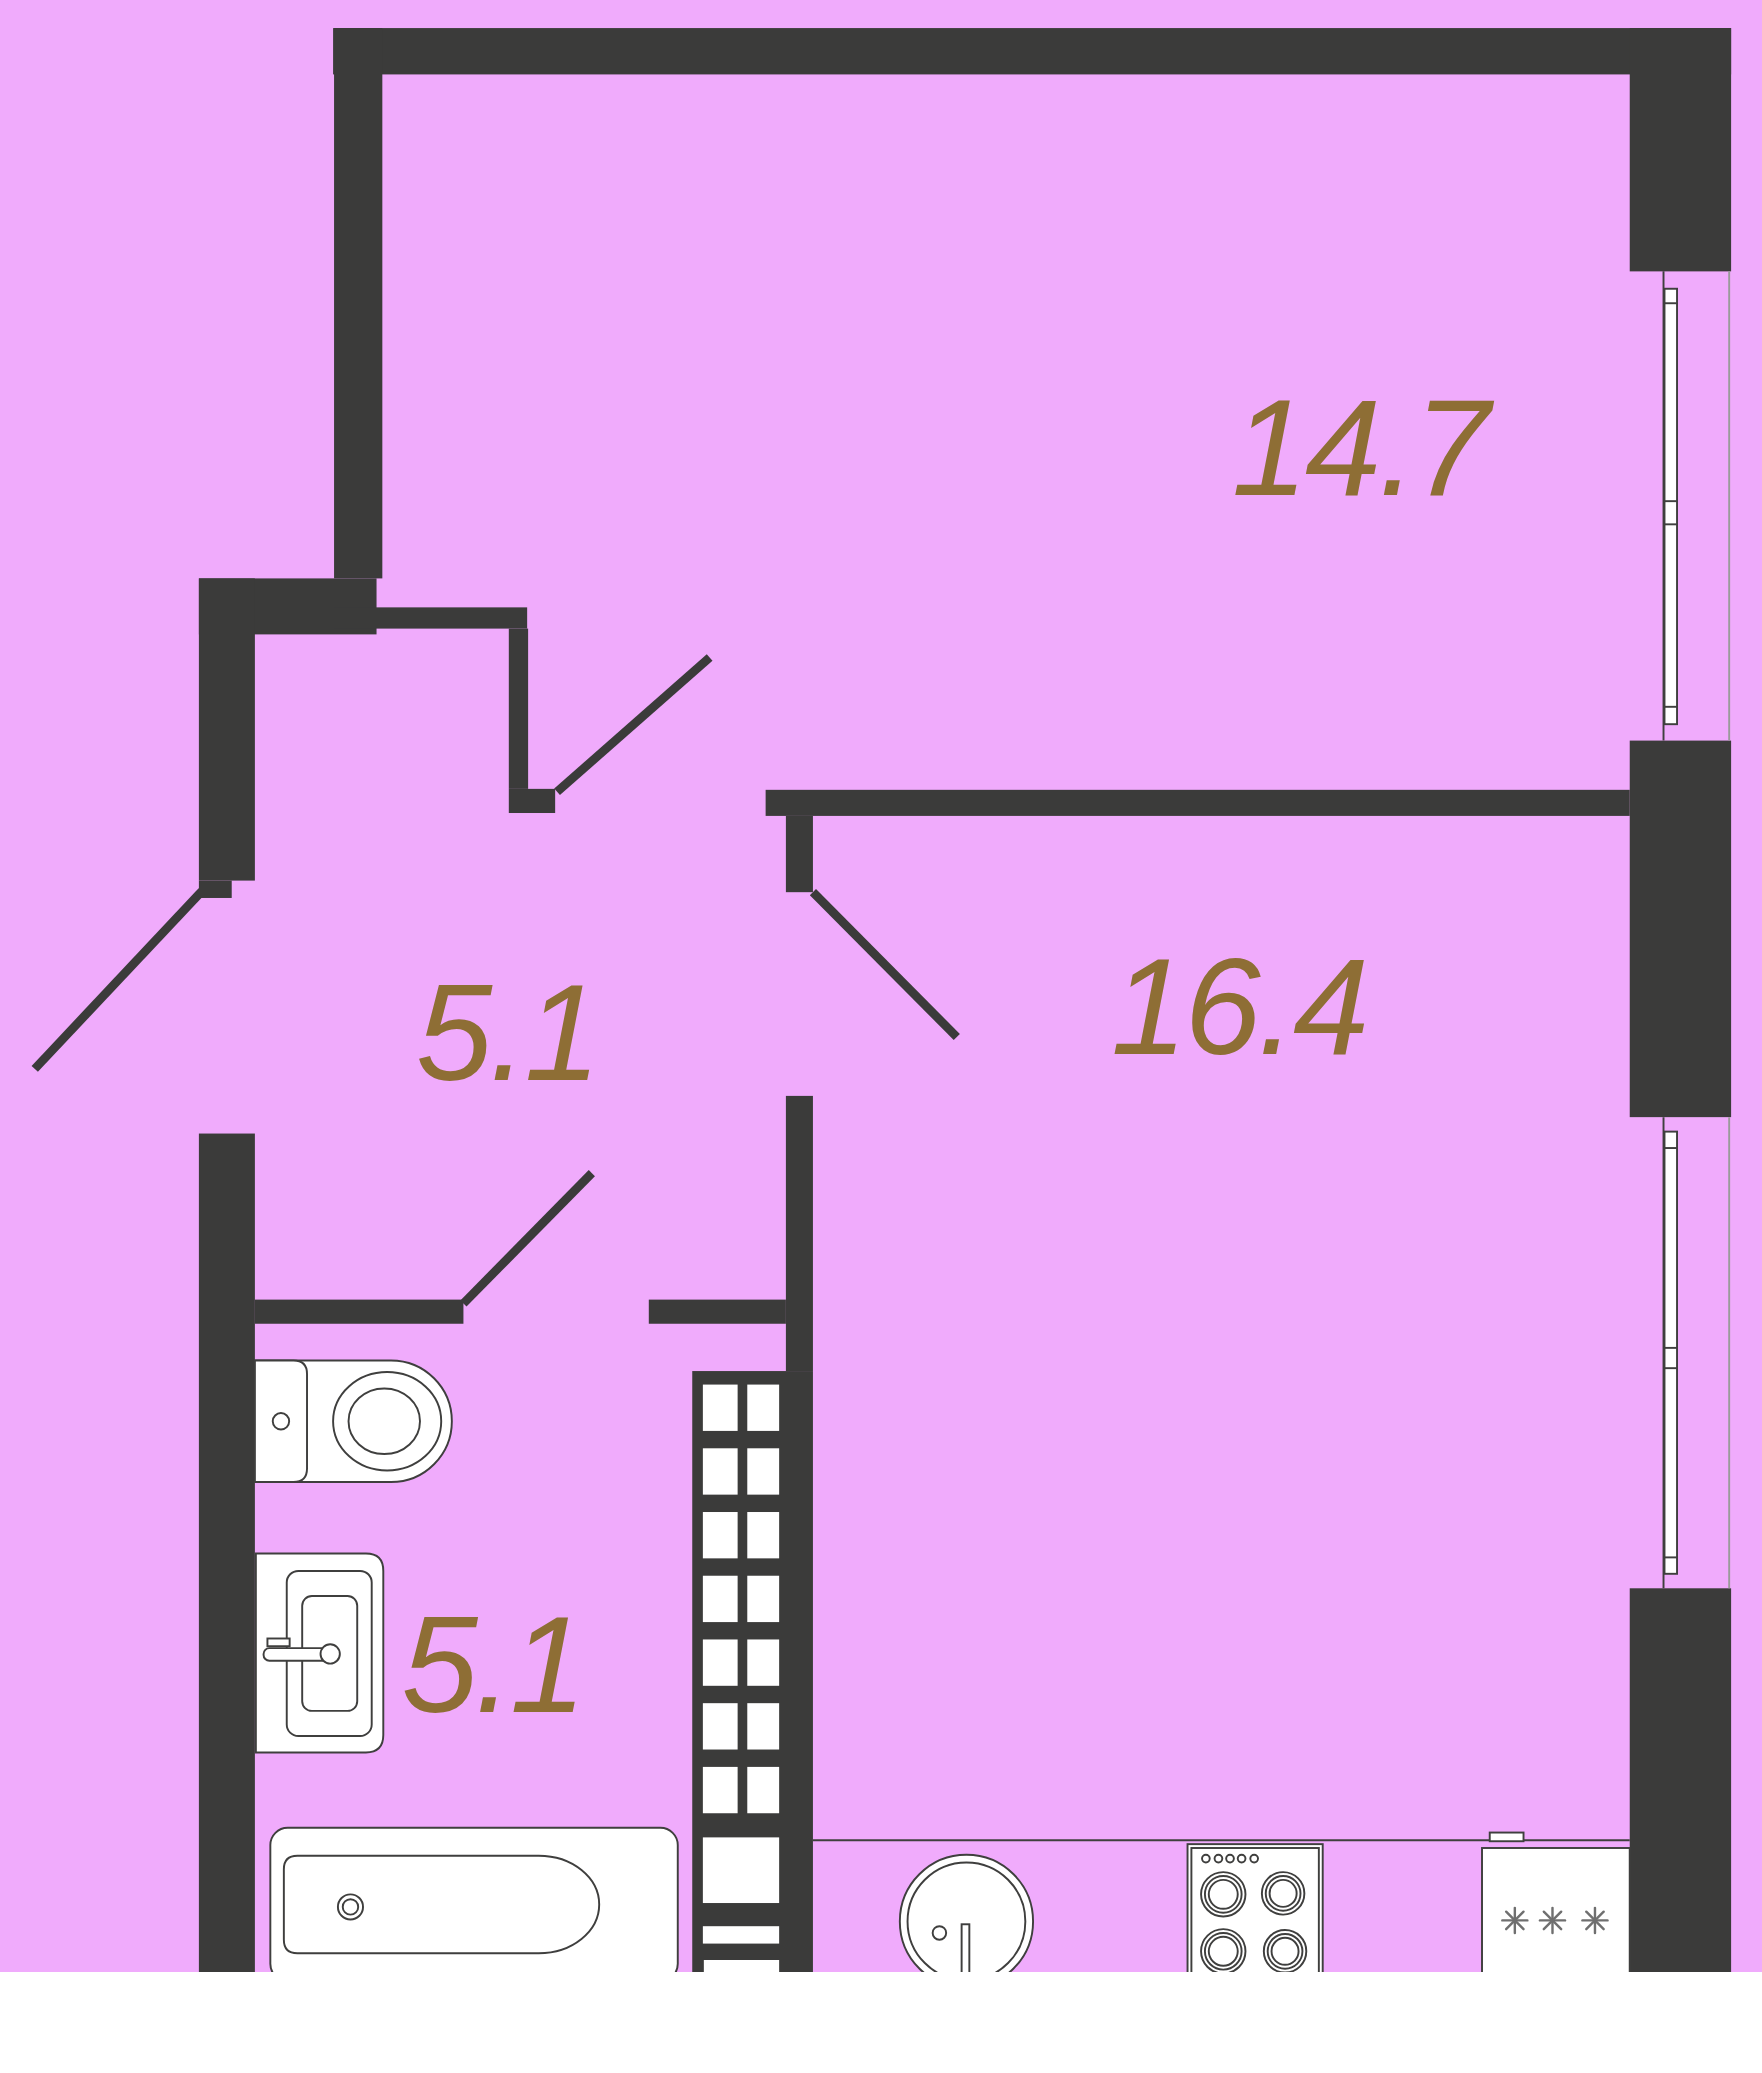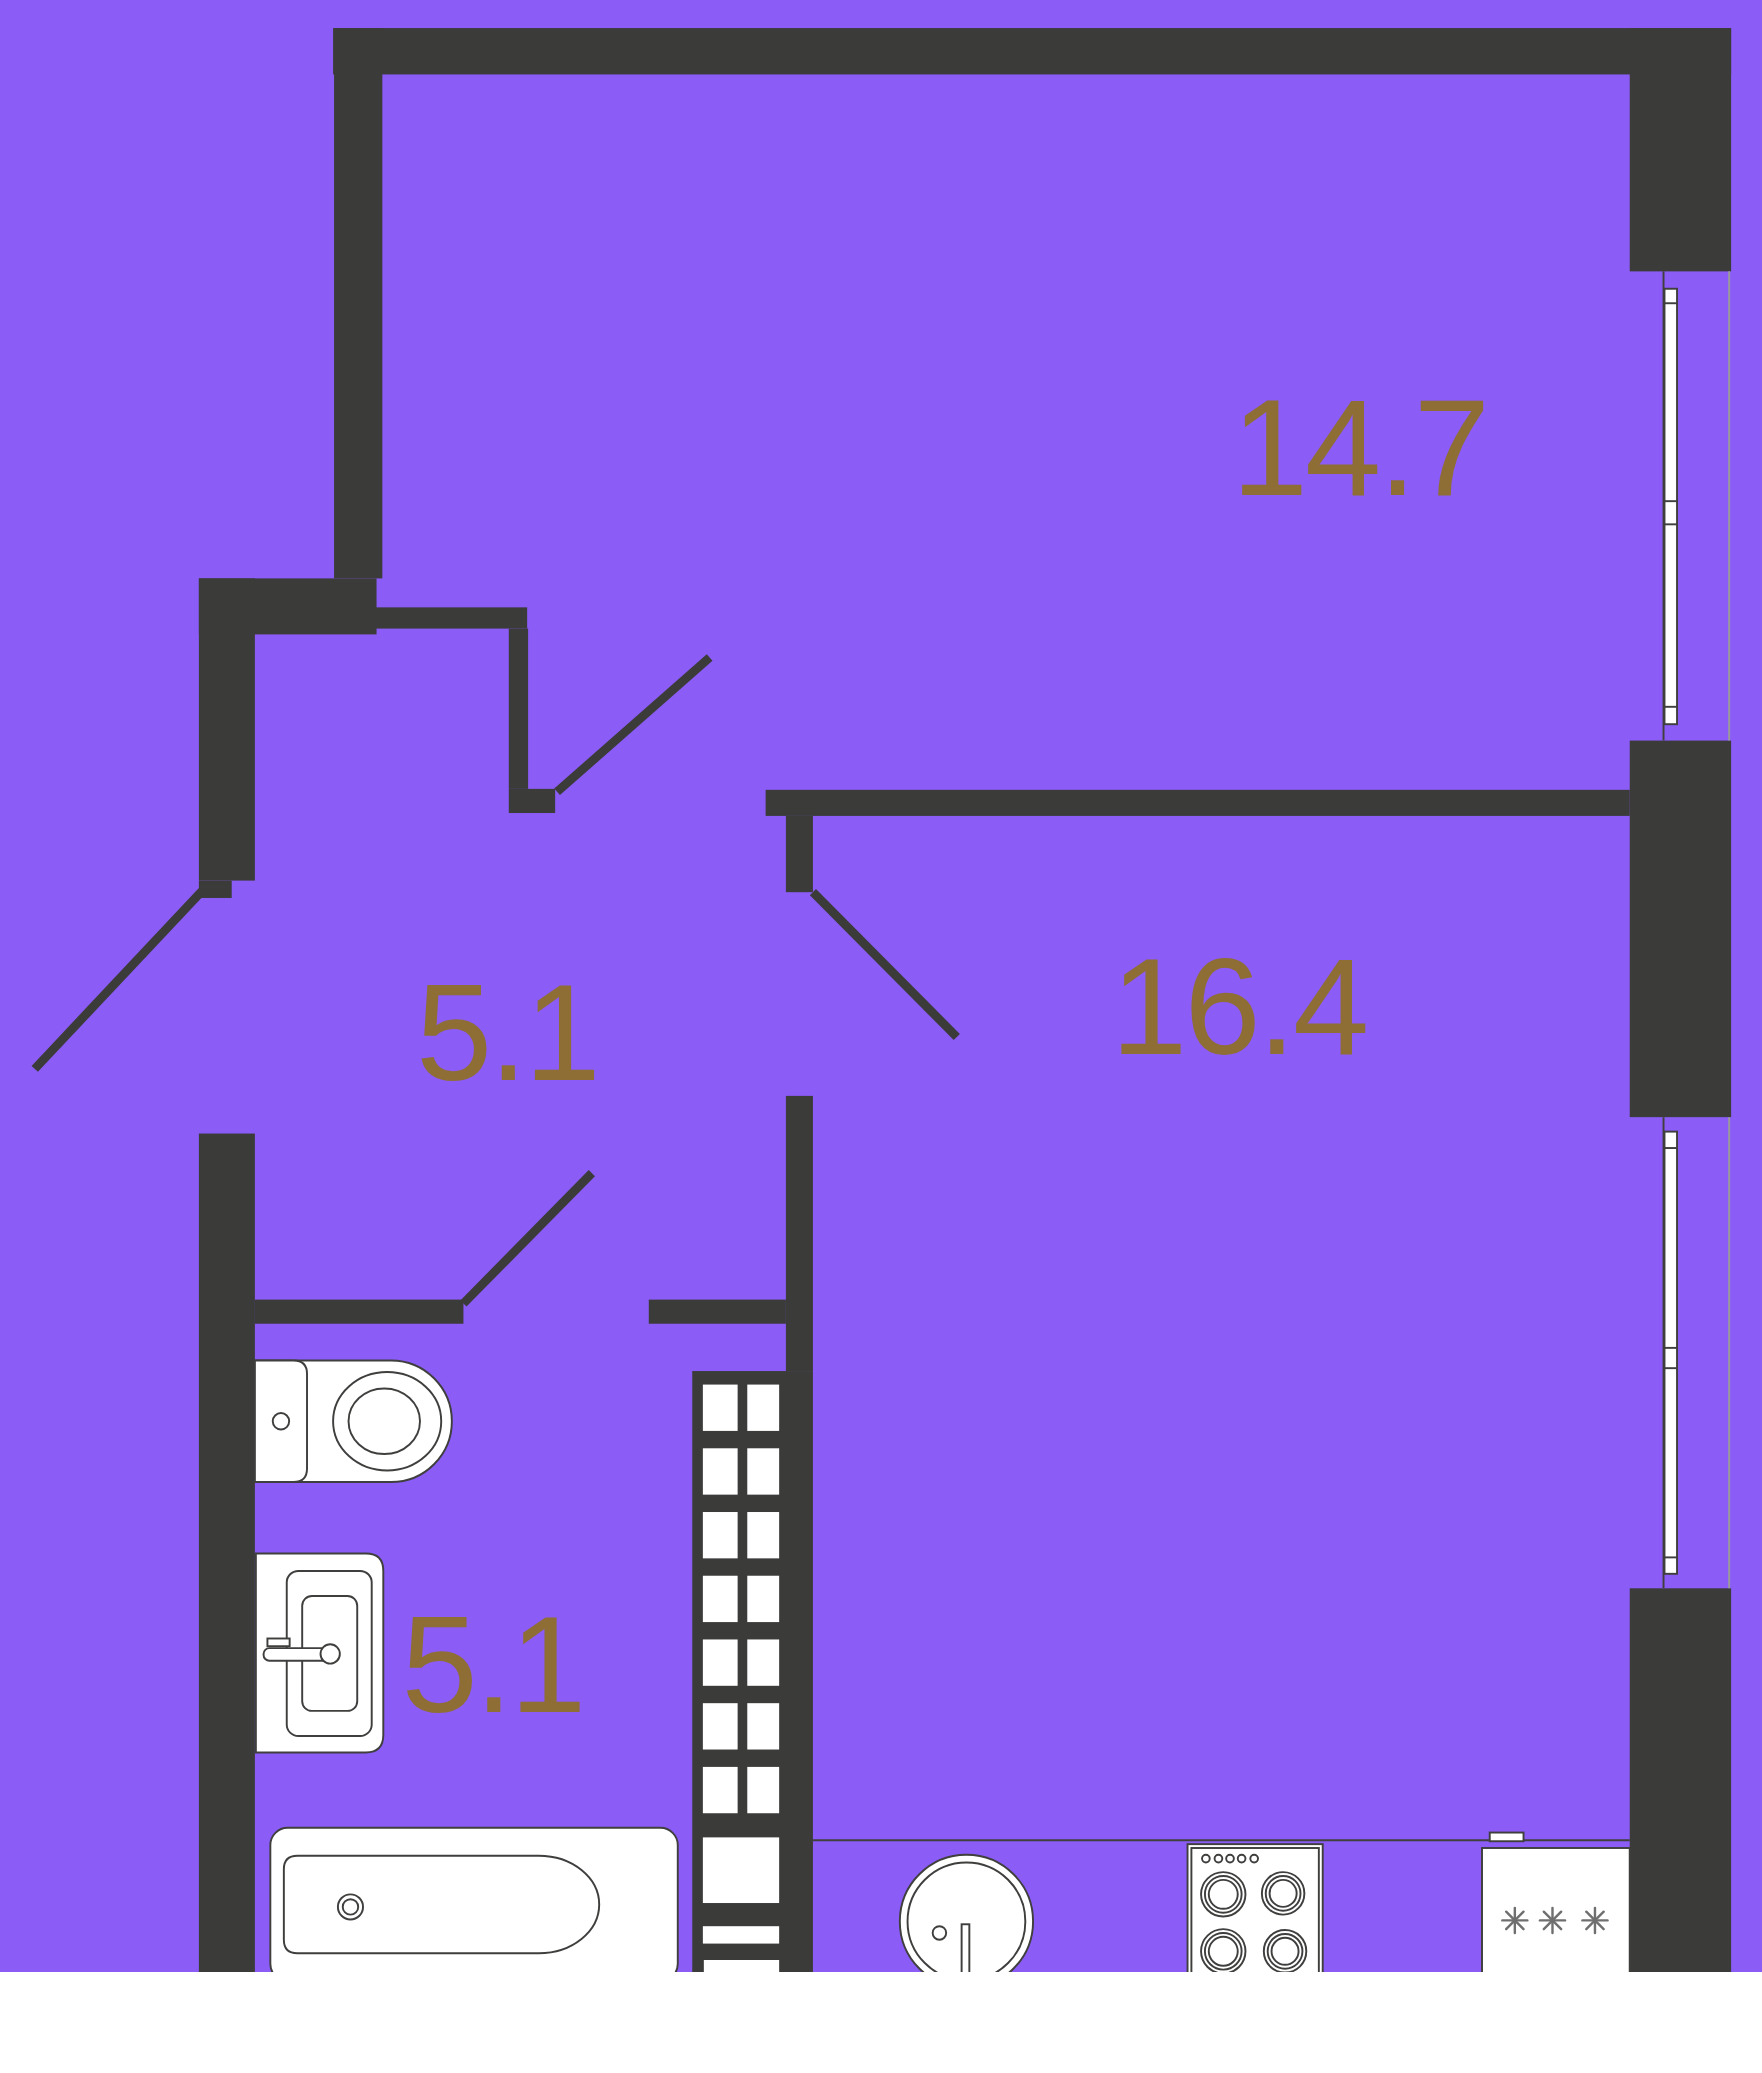--- a/index.html
+++ b/index.html
@@ -1,17 +1,17 @@
 <!DOCTYPE html>
 <html><head>
 <meta charset="utf-8">
 <style>
   html,body{margin:0;padding:0;background:#ffffff;}
   body{font-family:"Liberation Sans", sans-serif;}
-  .plan-wrap{width:1762px;height:1972px;position:relative;background:#8b5cf6;}
+  .plan-wrap{width:1762px;height:1972px;position:relative;background:#f0abfc;font-style:italic;}
   svg{display:block;}
   .wall{fill:#3b3b3a;stroke:none;}
   .fix{fill:#ffffff;stroke:#3f3f3e;stroke-width:2;}
   .fixline{fill:none;stroke:#3f3f3e;stroke-width:2;}
   .leaf{stroke:#3b3b3a;stroke-width:9;fill:none;}
   .cell{fill:#ffffff;stroke:none;}
   .framewin{fill:#ffffff;stroke:#3f3f3e;stroke-width:2;}
   .hairline{stroke:#9a9a9a;stroke-width:2;fill:none;}
   .area-label{fill:#8e6e35;font-size:142px;letter-spacing:-3px;}
   .snow{stroke:#6f6f6f;stroke-width:2.5;stroke-linecap:round;}

